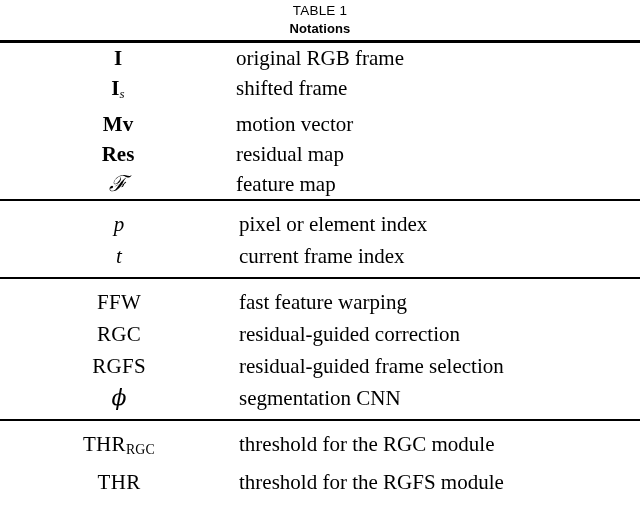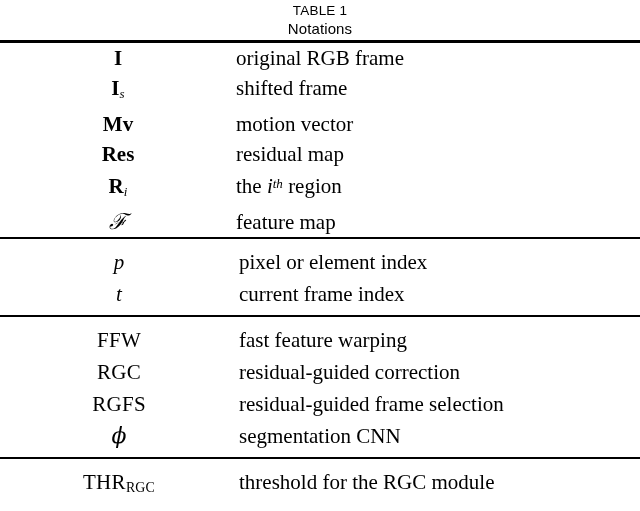--- a/index.html
+++ b/index.html
@@ -25,23 +25,24 @@
     padding-top: 2px;
   }
   #caption .cap-line1 {
     display: block;
     font-size: 13.5px;
     line-height: 17px;
     letter-spacing: .2px;
   }
   #caption .cap-line2 {
     display: block;
-    font-size: 15px;
+    font-size: 13px;
     line-height: 19px;
     letter-spacing: .1px;
+    font-weight: bold;
   }
 
   
   .rule {
     width: 640px;
     background: #000;
   }
   .rule-top    { height: 3px; margin-top: 2px; }
   .rule-mid    { height: 2px; }
 
@@ -134,26 +135,20 @@
         <span class="mathbf">Mv</span>
       </td>
       <td class="desc">motion vector</td>
     </tr>
     <tr>
       <td class="sym">
         <span class="mathbf">Res</span>
       </td>
       <td class="desc">residual map</td>
     </tr>
-    <tr>
-      <td class="sym">
-        <span class="mathbf"><span>R</span><sub class="sm">i</sub></span>
-      </td>
-      <td class="desc"><span>the </span><span class="mathit">i</span><sup class="sm">th</sup><span> region</span></td>
-    </tr>
     <tr class="grp-pad-bottom">
       <td class="sym">
         <span class="scriptF">ℱ</span>
       </td>
       <td class="desc">feature map</td>
     </tr>
   </tbody>
 </table>
 
 <div class="rule rule-mid"></div>

